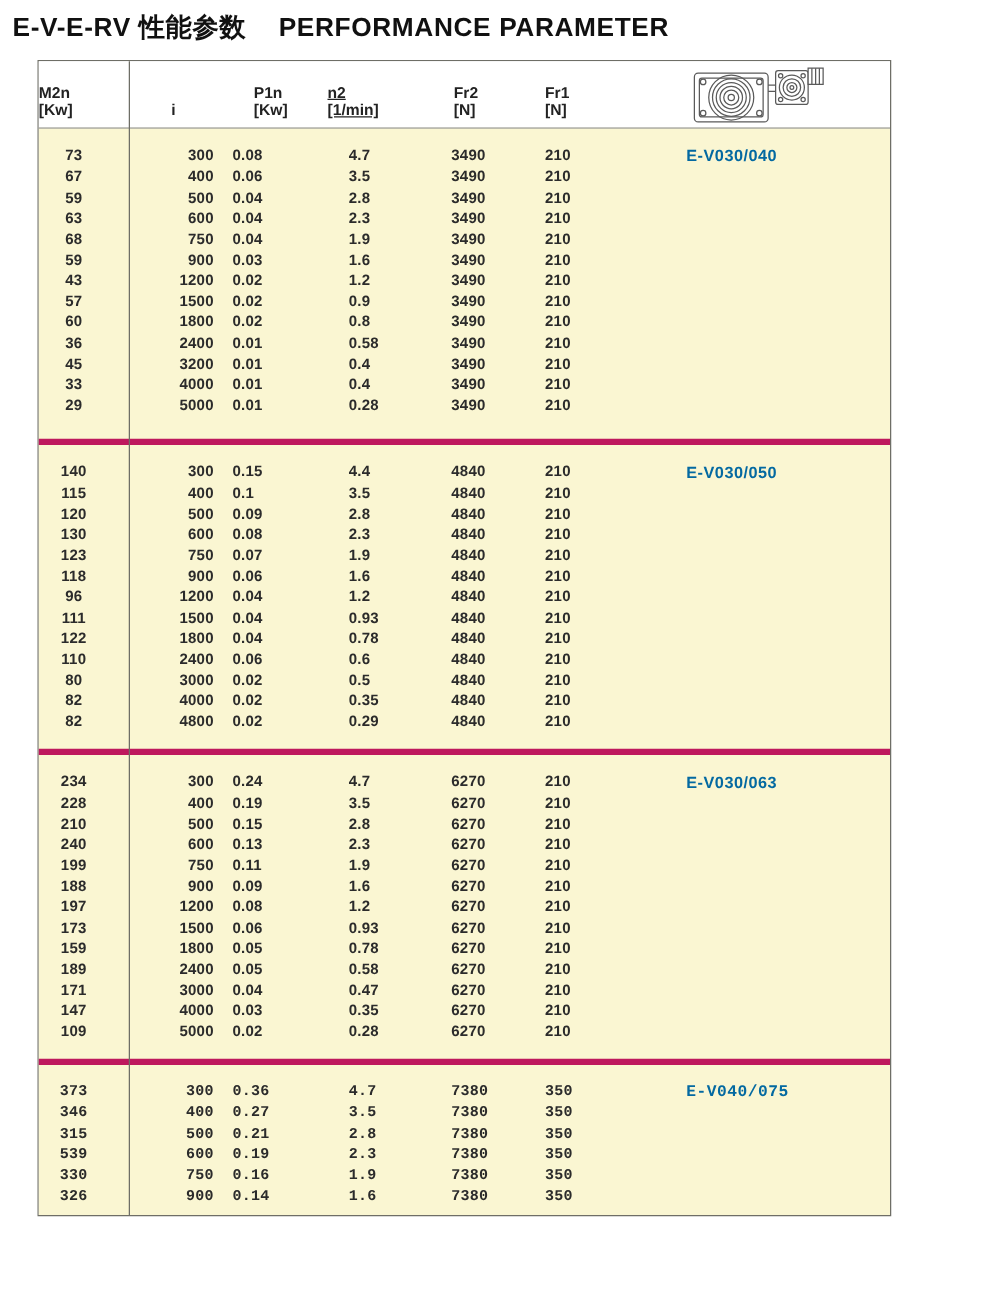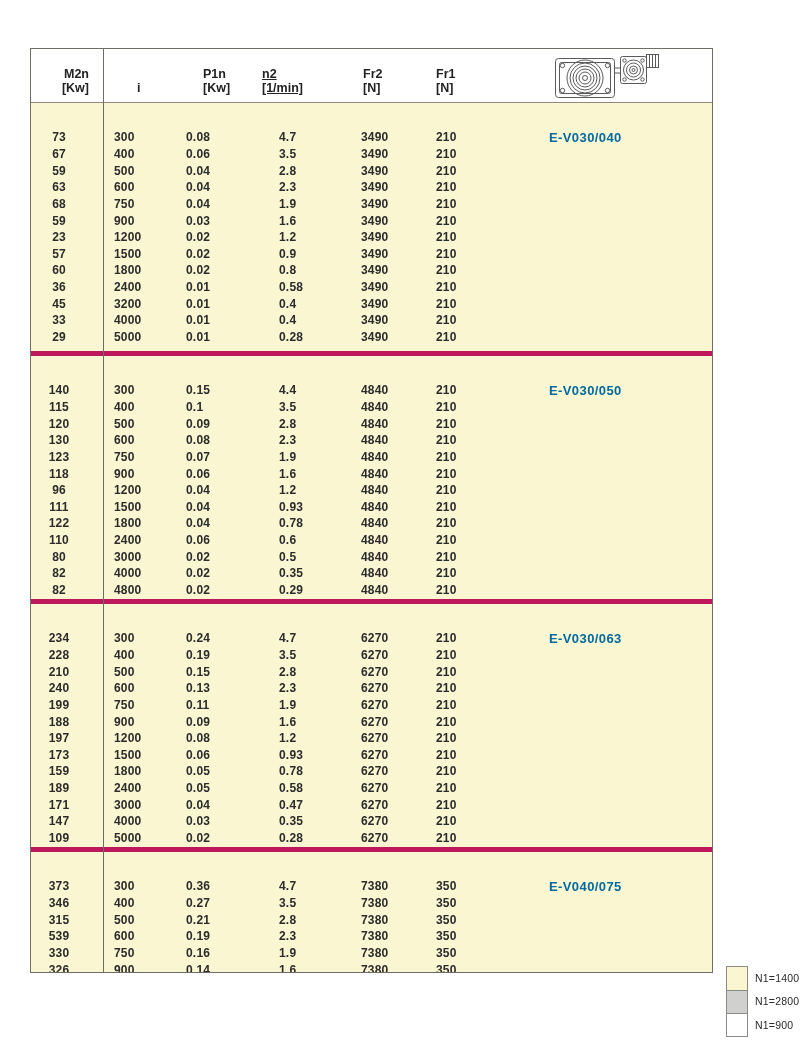--- a/index.html
+++ b/index.html
@@ -22,44 +22,44 @@
   }
   .thead{
     position:relative;height:54px;border-bottom:1px solid #8a8a80;box-sizing:border-box;
     display:grid;grid-template-columns:72px 68px 80px 90px 80px 70px 1fr;
     align-items:end;background:#ffffff;
   }
   .thead .hcell{
     padding-bottom:7px;font-size:12.5px;line-height:14px;font-weight:700;color:#222;
     white-space:pre;box-sizing:border-box;
   }
-  .thead .h0{text-align:right;padding-right:14px;}
+  .thead .h0{text-align:left;padding-right:14px;}
   .thead .h1{padding-left:34px;}
   .thead .h2{padding-left:32px;}
   .thead .h3{padding-left:11px;text-decoration:underline;}
   .thead .h4{padding-left:22px;}
   .thead .h5{padding-left:15px;}
   .icon-wrap{position:absolute;right:52px;top:4px;width:106px;height:46px;}
   .tbody{position:relative;background:#faf6d2;height:869px;}
   .block{
-    box-sizing:border-box;padding-top:26px;overflow:hidden;
+    box-sizing:border-box;padding-top:13px;overflow:hidden;
   }
   .block.b13{height:248px;}
-  .block.b4{height:125px;}
+  .block.b4{height:125px;font-family:Liberation Mono, monospace;}
   .block + .block{border-top:5px solid #be185d;}
   .row{
     display:grid;grid-template-columns:72px 68px 80px 90px 80px 70px 1fr;
     height:16.65px;align-items:center;
   }
   .row .cell{
     font-size:12px;font-weight:700;color:#2b2b2b;letter-spacing:.2px;
     box-sizing:border-box;white-space:nowrap;
   }
   .row .cell:nth-child(1){text-align:center;padding-right:16px;}
-  .row .cell:nth-child(2){padding-left:11px;}
+  .row .cell:nth-child(2){padding-left:11px;text-align:right;}
   .row .cell:nth-child(3){padding-left:15px;}
   .row .cell:nth-child(4){padding-left:28px;}
   .row .cell:nth-child(5){padding-left:20px;}
   .row .cell:nth-child(6){padding-left:15px;}
   .row .cell.model{padding-left:58px;font-size:13px;font-weight:700;color:#0369a1;letter-spacing:.4px;}
   
   .legend{position:absolute;left:726px;top:966px;}
   .legend-item{display:flex;align-items:center;height:23.5px;}
   .legend-swatch{
     width:22px;height:23.5px;box-sizing:border-box;border:1px solid #8b8b85;
@@ -68,20 +68,23 @@
   .legend-item:last-child .legend-swatch{border-bottom:1px solid #8b8b85;}
   .legend-label{margin-left:7px;font-size:10.5px;color:#2a2a2a;white-space:nowrap;letter-spacing:.2px;}
   svg .ln{stroke:#5a5a5a;fill:none;stroke-width:1;}
   svg .lnf{stroke:#5a5a5a;fill:#ffffff;stroke-width:1;}
 </style>
 </head>
 <body>
 
 <div class="page">
 
+  <div class="title">
+    <span>E-V-E-RV 性能参数</span><span class="en">PERFORMANCE PARAMETER</span>
+  </div>
 
   <div class="perf-table">
     <div class="vline"></div>
 
     <div class="thead">
       <div class="hcell h0"><div>M2n</div><div>[Kw]</div></div>
       <div class="hcell h1"><div></div><div>i</div></div>
       <div class="hcell h2"><div>P1n</div><div>[Kw]</div></div>
       <div class="hcell h3"><div>n2</div><div>[1/min]</div></div>
       <div class="hcell h4"><div>Fr2</div><div>[N]</div></div>
@@ -174,21 +177,21 @@
           <div class="row">
             <div class="cell">59</div>
             <div class="cell">900</div>
             <div class="cell">0.03</div>
             <div class="cell">1.6</div>
             <div class="cell">3490</div>
             <div class="cell">210</div>
             <div class="cell model"></div>
           </div>
           <div class="row">
-            <div class="cell">23</div>
+            <div class="cell">43</div>
             <div class="cell">1200</div>
             <div class="cell">0.02</div>
             <div class="cell">1.2</div>
             <div class="cell">3490</div>
             <div class="cell">210</div>
             <div class="cell model"></div>
           </div>
           <div class="row">
             <div class="cell">57</div>
             <div class="cell">1500</div>
@@ -534,28 +537,14 @@
             <div class="cell">0.14</div>
             <div class="cell">1.6</div>
             <div class="cell">7380</div>
             <div class="cell">350</div>
             <div class="cell model"></div>
           </div>
         </div>
       </div>
   </div>
 
-  <div class="legend">
-      <div class="legend-item">
-        <div class="legend-swatch" style="background: rgb(250, 246, 210);"></div>
-        <div class="legend-label">N1=1400</div>
-      </div>
-      <div class="legend-item">
-        <div class="legend-swatch" style="background: rgb(208, 208, 207);"></div>
-        <div class="legend-label">N1=2800</div>
-      </div>
-      <div class="legend-item">
-        <div class="legend-swatch" style="background: rgb(255, 255, 255);"></div>
-        <div class="legend-label">N1=900</div>
-      </div>
-    </div>
 
 </div>
 
 </body></html>

